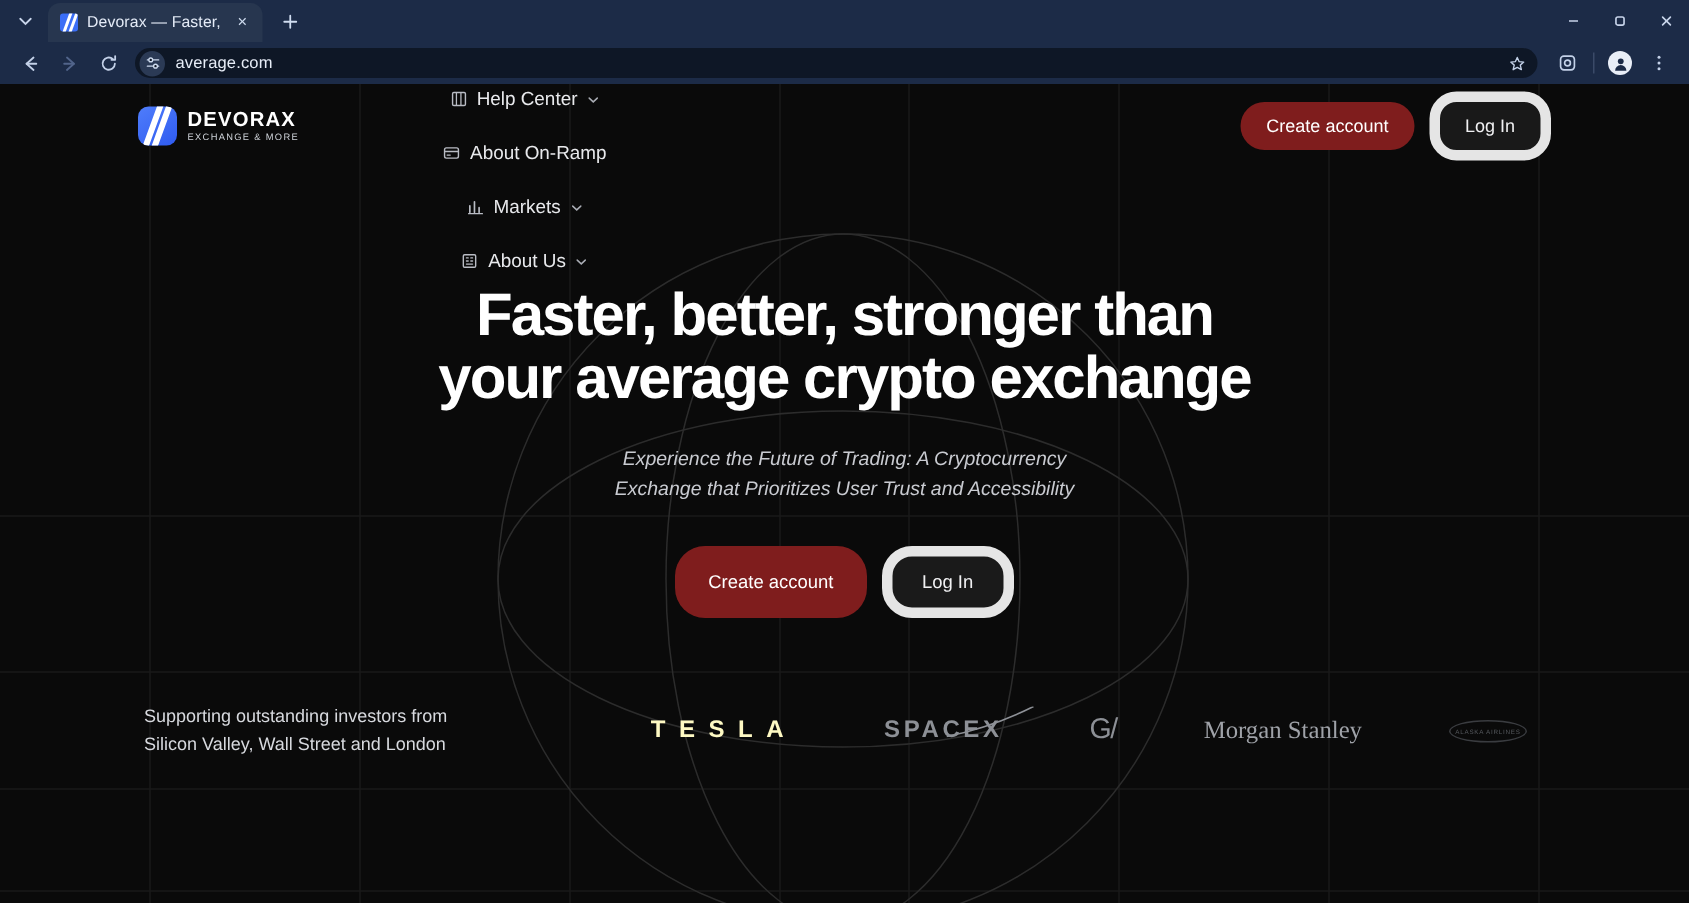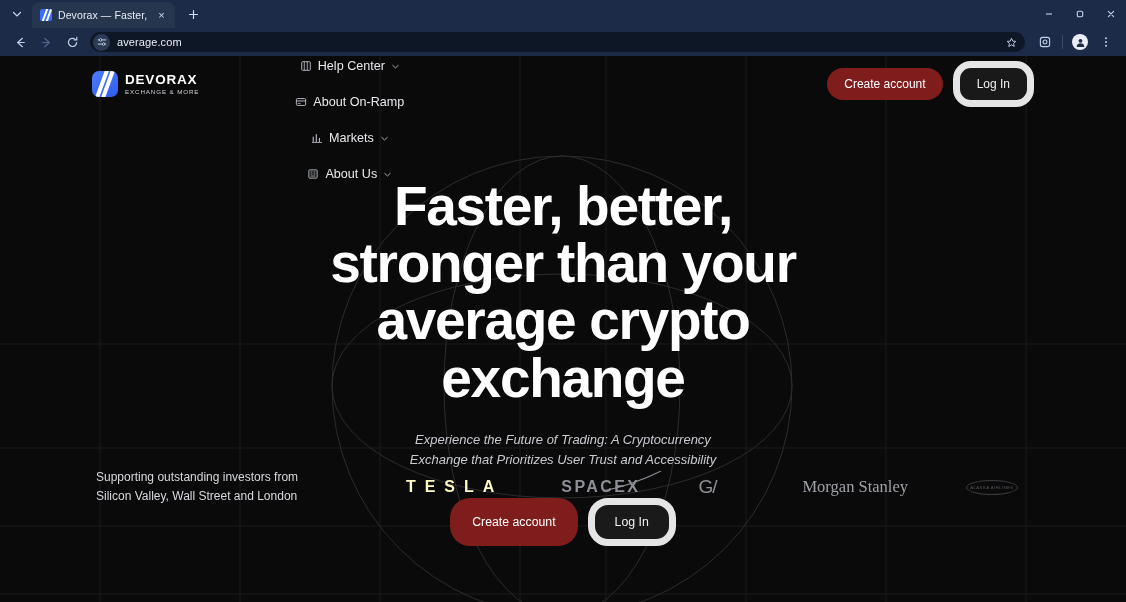--- a/index.html
+++ b/index.html
@@ -110,43 +110,43 @@
     font-family: "Liberation Sans", sans-serif;
   }
   .btn-ghost {
     background: #191919; color: #f0f0f2; font-size: 12px;
     border-radius: 18px; padding: 9px 17px; border: 7px solid #e5e5e5; white-space: nowrap;
     font-family: "Liberation Sans", sans-serif;
   }
 
   .hero { position: relative; z-index: 3; text-align: center; padding-top: 62px; }
   .hero h1 {
-    font-size: 55px; line-height: 1.04; color: #fff; font-weight: bold;
-    letter-spacing: -1.3px; max-width: 560px; margin: 4px auto;
+    font-size: 40px; line-height: 1.04; color: #fff; font-weight: bold;
+    letter-spacing: -1.3px; max-width: 560px; margin: 16px auto;
   }
   .hero p {
     margin-top: 23px; font-size: 13px; line-height: 1.55; color: #c9cbd1;
     max-width: 345px; margin-left: auto; margin-right: auto; font-style: italic;
   }
   .hero-cta { margin-top: 28px; display: flex; justify-content: center; gap: 10px; }
   .hero-cta .btn-primary { padding: 10px 22px; font-size: 12.3px; border-radius: 20px; }
   .hero-cta .btn-ghost  { padding: 10px 20px; font-size: 12.3px; border-radius: 20px; background:#1a1a1a; }
 
   .investors {
     position: absolute; left: 0; right: 0; top: 412px; z-index: 3;
     display: flex; align-items: center; padding: 0 96px;
   }
   .inv-text { font-size: 12px; line-height: 1.6; color: #d7d9de; white-space: pre-line; }
   .inv-logos { margin-left: auto; display: flex; align-items: center; gap: 58px; padding-right: 12px; }
 
   .lg-tesla { font-size: 16px; letter-spacing: 9px; color: #fef9c3; font-weight: bold; }
   .lg-spacex { display: flex; align-items: center; position: relative; }
   .lg-spacex span { font-size: 16px; letter-spacing: 2.4px; color: #8d9096; font-weight: bold; }
   .lg-gc { font-size: 19px; color: #8d9096; letter-spacing: -1px; }
-  .lg-ms { font-size: 16.5px; color: #9fa2a8; font-family: "Liberation Serif", serif; margin-left: 28px; }
+  .lg-ms { font-size: 16.5px; color: #9fa2a8; font-family: "Liberation Serif", serif; }
   .lg-oval {
     width: 52px; height: 15px; border-radius: 50%;
     border: 1.2px solid #3a3c40; display: flex; align-items: center; justify-content: center;
   }
   .lg-oval span { font-size: 4.2px; letter-spacing: .5px; color: #55585d; white-space: nowrap; }
 </style>
 </head>
 <body>
 
 <div class="browser">

